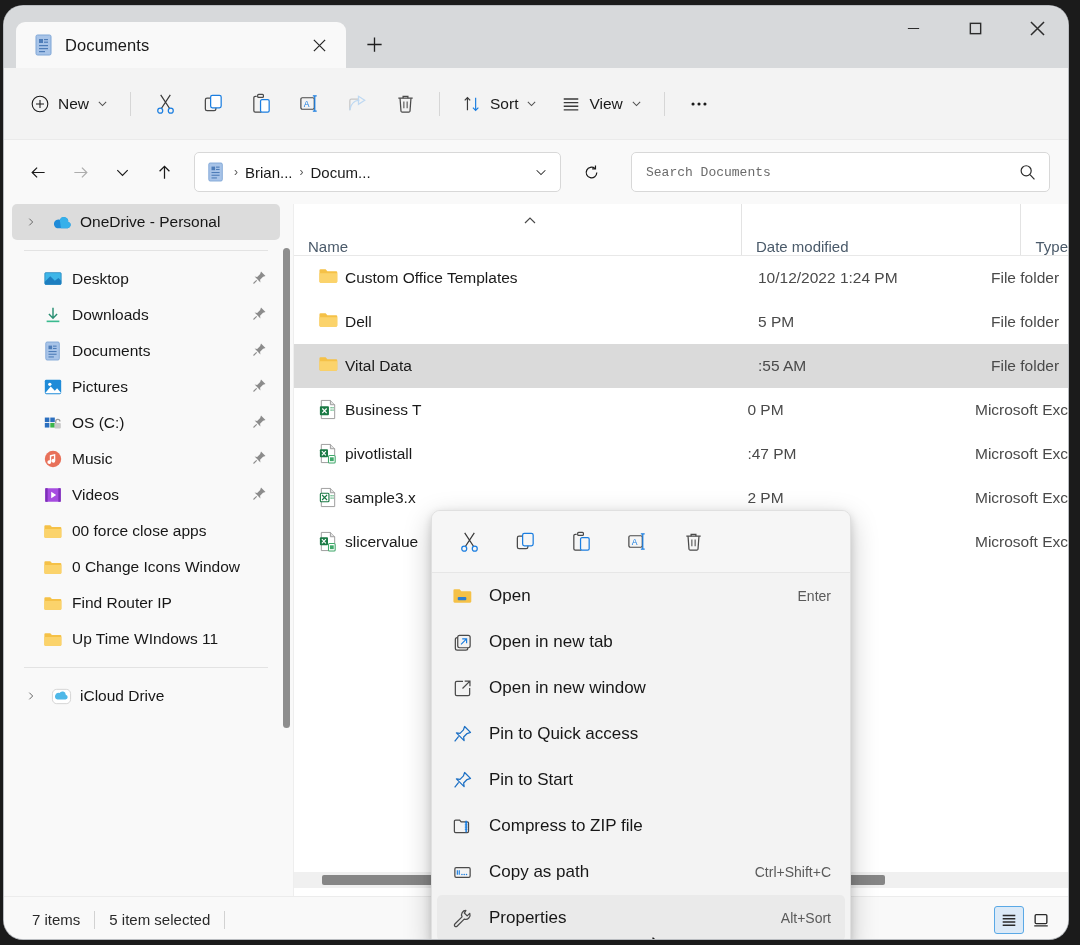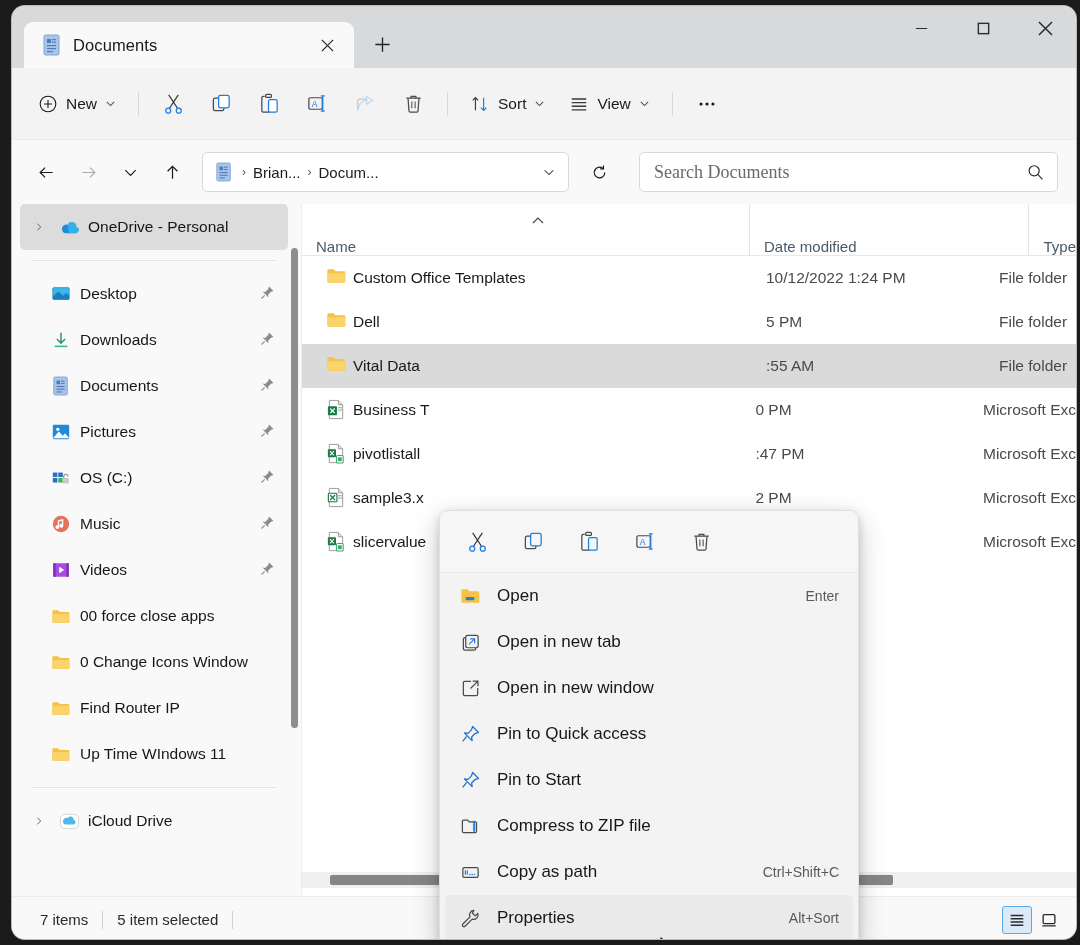--- a/index.html
+++ b/index.html
@@ -3,24 +3,24 @@
 <meta charset="utf-8">
 <style>
   * { box-sizing: border-box; margin: 0; padding: 0; }
   html, body {
     width: 1080px; height: 945px;
     background: #1b1b1b;
     font-family: "Liberation Sans", sans-serif;
     overflow: hidden;
   }
   .window {
-    position: absolute; left: 12px; top: 6px;
+    position: absolute; left: 4px; top: 6px;
     width: 1064px; height: 933px;
     background: #f9f9f9;
-    border-radius: 13px;
+    border-radius: 19px;
     overflow: hidden;
     box-shadow: 0 0 0 1px #b9bcc0;
   }
 
   
   .titlebar {
     position: relative; height: 62px;
     background: #d7d9db;
     display: flex; align-items: flex-end;
   }
@@ -114,34 +114,34 @@
     width: 40px; height: 40px; margin-left: 8px;
     display: flex; align-items: center; justify-content: center; color: #1a1a1a;
   }
   .searchbox {
     flex: 1; height: 40px; margin-left: 18px; margin-right: 4px;
     background: #ffffff; border: 1px solid #d8d8d8; border-radius: 5px;
     display: flex; align-items: center; padding: 0 12px 0 14px;
   }
   .searchbox input {
     flex: 1; border: none; outline: none; background: transparent;
-    font-family: Liberation Serif, serif; font-size: 18px; color: #1a1a1a;
+    font-family: Liberation Mono, monospace; font-size: 13px; color: #1a1a1a;
   }
   .searchbox input::placeholder { color: #6a6a6a; }
 
   
   .body { display: flex; height: 692px; position: relative; }
 
   
   .sidebar {
     width: 290px; background: #f9f9f9; position: relative;
     overflow: hidden; flex: none;
   }
   .sb-item {
-    height: 46px; display: flex; align-items: center;
+    height: 36px; display: flex; align-items: center;
     margin: 0 14px 0 8px; padding: 0 12px 0 8px; border-radius: 5px;
     gap: 8px;
   }
   .sb-item.selected { background: #dcdcdc; }
   .sb-exp { width: 22px; display: flex; align-items: center; justify-content: center; color: #666; }
   .sb-exp svg { width: 10px; height: 10px; }
   .sb-ico { width: 22px; height: 22px; flex: none; display: flex; align-items: center; justify-content: center; }
   .sb-lbl { font-size: 15.5px; color: #171717; white-space: nowrap; flex: 1; }
   .sb-pin { width: 16px; flex: none; color: #8a8a8a; }
   .sb-sep { height: 1px; background: #e3e3e3; margin: 10px 26px 10px 20px; }

